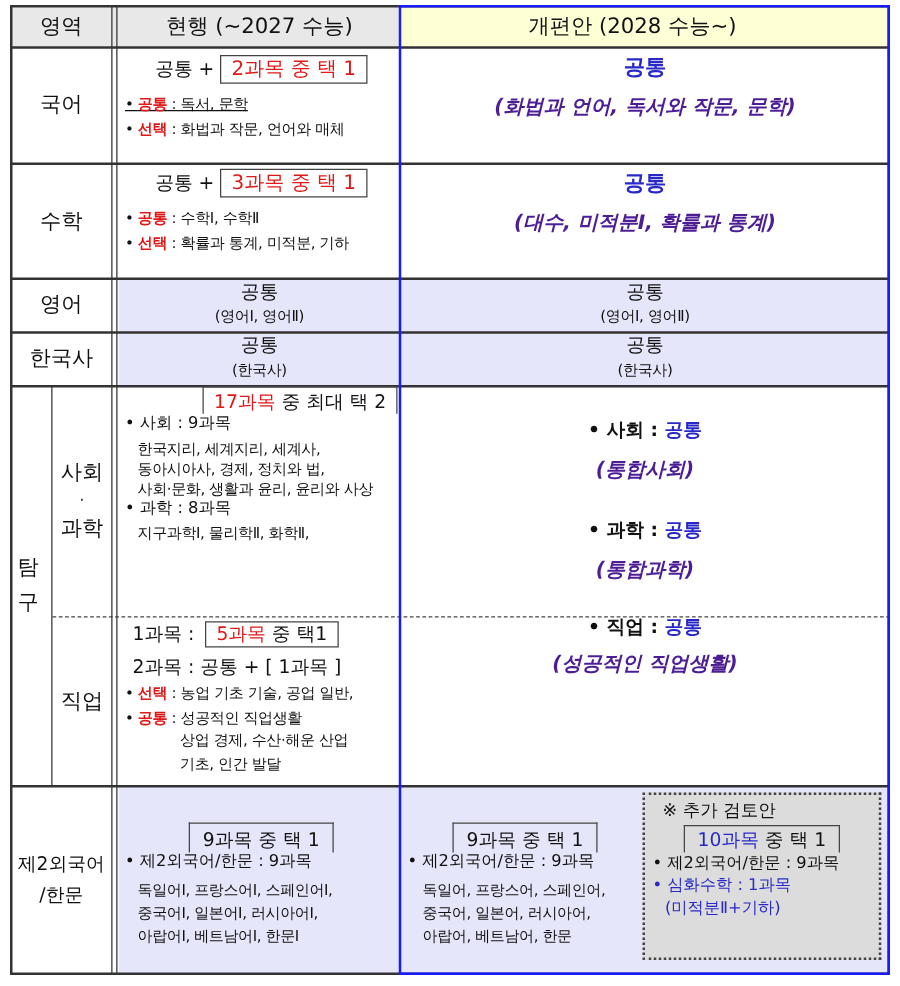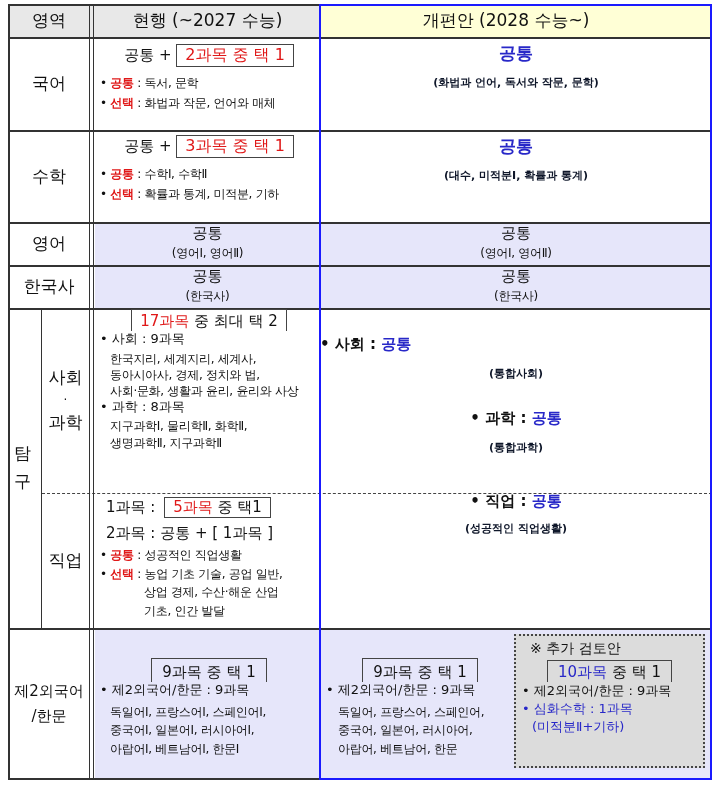--- a/index.html
+++ b/index.html
@@ -12,21 +12,21 @@
   .hdr-gray { background:#e8e8e8; }
   .hdr-yel { background:#ffffd6; }
   .center { display:flex; flex-direction:column; align-items:center; justify-content:center; text-align:center; }
   .label { font-size:17px;border-radius:16px; }
   .red { color:#e01818; }
   .blue { color:#2828c8; }
   .boxed { border:1.5px solid #444; padding:0 8px; display:inline-block; }
   .small { font-size:12px; letter-spacing:-0.3px; }
   .mid { font-size:15px; }
   .bigblue { font-size:17px; color:#2828c8; font-weight:bold; }
-  .sub { font-size:11px; font-weight:bold; color:#0f172a; }
+  .sub { font-size:16px; font-weight:bold; color:#4c1d95;font-style:italic; }
   .bracket { border:1.5px solid #444; border-bottom:none; padding:0 8px; display:inline-block; }
   .line { white-space:nowrap; line-height:1.35; }
 </style>
 </head>
 <body>
 
 <div class="abs hdr-gray" style="left:8px;top:4px;width:312px;height:33px;"></div>
 <div class="abs hdr-yel" style="left:320px;top:4px;width:392px;height:33px;"></div>
 <div class="abs cell-lav" style="left:95px;top:222px;width:617px;height:86px;"></div>
 <div class="abs cell-lav" style="left:95px;top:628px;width:617px;height:152px;"></div>
@@ -53,21 +53,21 @@
 <div class="abs center label" style="left:8px;top:4px;width:82px;height:33px;">영역</div>
 <div class="abs center label" style="left:95px;top:4px;width:225px;height:33px;">현행 (~2027 수능)</div>
 <div class="abs center label" style="left:320px;top:4px;width:372px;height:33px;">개편안 (2028 수능~)</div>
 
 <div class="abs center label" style="left:8px;top:37px;width:82px;height:93px;">국어</div>
 <div class="abs" style="left:100px;top:44px;width:218px;">
   <div style="text-align:center;" class="mid">
     <span>공통 +</span>
     <span class="boxed red" style="font-size:16px;">2과목 중 택 1</span>
   </div>
-  <div class="small line" style="margin-top:8px;">• <b class="red">공통</b><span> : 독서, 문학</span></div>
+  <div class="small line" style="margin-top:8px;text-decoration:underline;">• <b class="red">공통</b><span> : 독서, 문학</span></div>
   <div class="small line" style="margin-top:4px;">• <b class="red">선택</b><span> : 화법과 작문, 언어와 매체</span></div>
 </div>
 <div class="abs center" style="left:320px;top:42px;width:392px;">
   <div class="bigblue">공통</div>
   <div class="sub" style="margin-top:10px;">(화법과 언어, 독서와 작문, 문학)</div>
 </div>
 
 <div class="abs center label" style="left:8px;top:130px;width:82px;height:92px;">수학</div>
 <div class="abs" style="left:100px;top:135px;width:218px;">
   <div style="text-align:center;" class="mid">
@@ -105,52 +105,51 @@
 <div class="abs label" style="left:14px;top:442px;">탐</div>
 <div class="abs label" style="left:14px;top:470px;">구</div>
 
 <div class="abs center label" style="left:42px;top:350px;width:47px;height:100px;">
   <div>사회</div>
   <div style="font-size:12px;margin:4px 0;">·</div>
   <div>과학</div>
 </div>
 
 <div class="abs" style="left:100px;top:309px;width:218px;">
-  <div style="text-align:center;">
+  <div style="text-align:right;">
     <span class="bracket" style="font-size:15px;padding:2px 8px 0 8px;"><span class="red">17과목</span><span> 중 최대 택 2</span></span>
   </div>
   <div style="font-size:13px;line-height:1.3;">• 사회 : 9과목</div>
   <div style="padding-left:10px;margin-top:3px;">
     <div class="small line">한국지리, 세계지리, 세계사,</div>
     <div class="small line">동아시아사, 경제, 정치와 법,</div>
     <div class="small line">사회·문화, 생활과 윤리, 윤리와 사상</div>
   </div>
   <div style="font-size:13px;line-height:1.3;">• 과학 : 8과목</div>
   <div style="padding-left:10px;margin-top:2px;">
     <div class="small line">지구과학Ⅰ, 물리학Ⅱ, 화학Ⅱ,</div>
-    <div class="small line">생명과학Ⅱ, 지구과학Ⅱ</div>
   </div>
 </div>
 
 <div class="abs" style="left:320px;top:335px;width:392px;">
-  <div style="text-align:left;font-size:15px;font-weight:bold;"><span>• 사회 : </span><span class="blue">공통</span></div>
+  <div style="text-align:center;font-size:15px;font-weight:bold;"><span>• 사회 : </span><span class="blue">공통</span></div>
   <div class="sub" style="text-align:center;margin-top:12px;">(통합사회)</div>
   <div style="text-align:center;font-size:15px;font-weight:bold;margin-top:28px;"><span>• 과학 : </span><span class="blue">공통</span></div>
   <div class="sub" style="text-align:center;margin-top:12px;">(통합과학)</div>
 </div>
 
 <div class="abs center label" style="left:42px;top:493px;width:47px;height:135px;">직업</div>
 <div class="abs" style="left:100px;top:497px;width:218px;">
   <div style="font-size:15px;padding-left:6px;">
     <span>1과목 :</span>
     <span class="boxed" style="font-size:15px;margin-left:4px;"><span class="red">5과목</span><span> 중 택1</span></span>
   </div>
   <div style="font-size:15px;padding-left:6px;margin-top:6px;">2과목 : 공통 + [ 1과목 ]</div>
+  <div class="small line" style="margin-top:3px;">• <b class="red">선택</b><span> : 농업 기초 기술, 공업 일반,</span></div>
   <div class="small line" style="margin-top:4px;">• <b class="red">공통</b><span> : 성공적인 직업생활</span></div>
-  <div class="small line" style="margin-top:3px;">• <b class="red">선택</b><span> : 농업 기초 기술, 공업 일반,</span></div>
   <div class="small line" style="padding-left:44px;margin-top:2px;">상업 경제, 수산·해운 산업</div>
   <div class="small line" style="padding-left:44px;margin-top:2px;">기초, 인간 발달</div>
 </div>
 <div class="abs" style="left:320px;top:492px;width:392px;">
   <div style="text-align:center;font-size:15px;font-weight:bold;"><span>• 직업 : </span><span class="blue">공통</span></div>
   <div class="sub" style="text-align:center;margin-top:10px;">(성공적인 직업생활)</div>
 </div>
 
 <div class="abs center label" style="left:8px;top:628px;width:82px;height:152px;font-size:15px;">
   <div>제2외국어</div>

